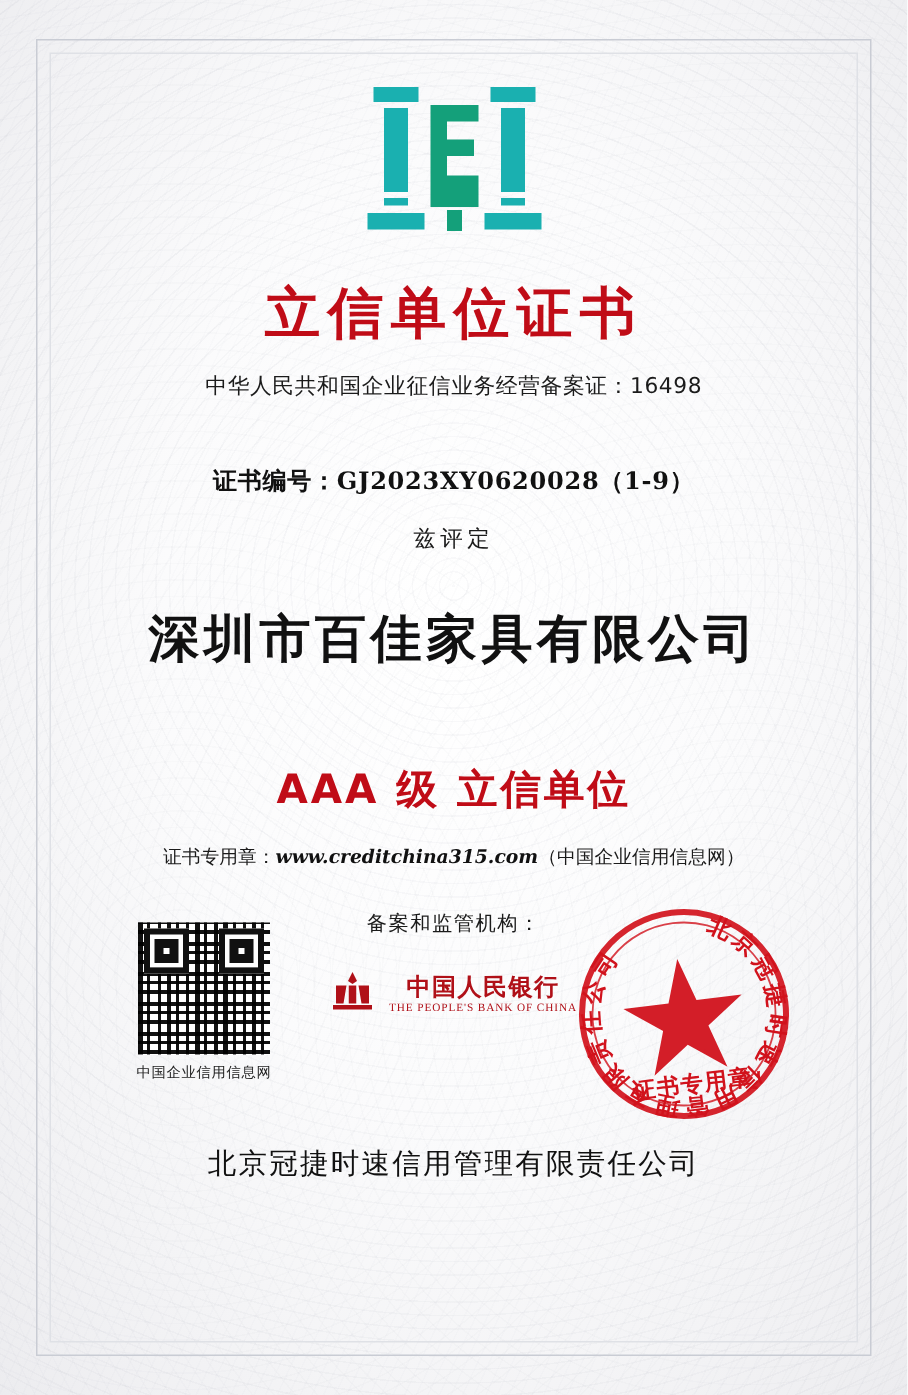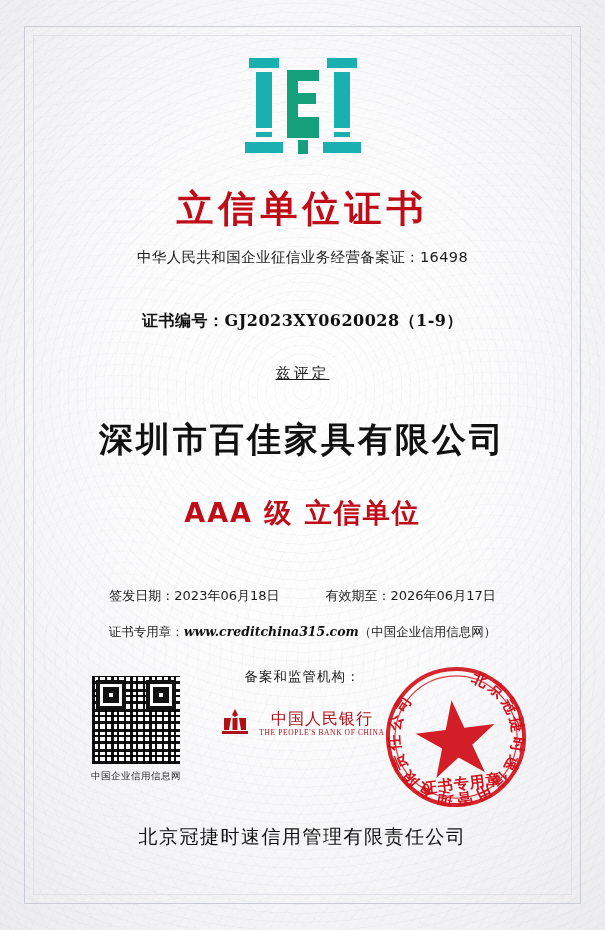--- a/index.html
+++ b/index.html
@@ -91,39 +91,38 @@
   .cert-no {
     margin-top: 44px;
     font-family: "DejaVu Serif", "Liberation Serif", serif;
     font-size: 16px;
     font-weight: bold;
     color: #111111;
     letter-spacing: 0.5px;
   }
 
   .hereby {
-    margin-top: 32px;
+    margin-top: 18px;
     font-family: "DejaVu Sans", "Liberation Sans", sans-serif;
     font-size: 15px;
     color: #1b1b1b;
     letter-spacing: 3px;
-    text-decoration: underline;
   }
 
   .company {
     margin-top: 34px;
     font-family: "DejaVu Sans", "Liberation Sans", sans-serif;
     font-size: 34px;
     font-weight: bold;
     color: #111111;
     letter-spacing: 3px;
   }
 
   .grade {
-    margin-top: 32px;
+    margin-top: 59px;
     font-family: "DejaVu Sans", "Liberation Sans", sans-serif;
     font-size: 27px;
     font-weight: bold;
     color: #c00c17;
     letter-spacing: 2px;
   }
 
   .dates {
     margin-top: 56px;
     display: flex;
@@ -207,21 +206,21 @@
   }
   .bank {
     margin-top: 20px;
     display: inline-flex;
     align-items: center;
     gap: 9px;
   }
   .bank-name-cn {
     font-family: "DejaVu Sans", "Liberation Sans", sans-serif;
     font-size: 16px;
-    font-weight: normal;
+    font-weight: bold;
     color: #b01018;
     letter-spacing: 1px;
     line-height: 1.15;
   }
   .bank-name-en {
     font-family: "Liberation Serif", serif;
     font-size: 7.5px;
     color: #b01018;
     letter-spacing: 0.6px;
   }
@@ -279,24 +278,20 @@
     <div class="subtitle">中华人民共和国企业征信业务经营备案证：16498</div>
 
     <div class="cert-no">证书编号：GJ2023XY0620028（1-9）</div>
 
     <div class="hereby">兹评定</div>
 
     <div class="company">深圳市百佳家具有限公司</div>
 
     <div class="grade">AAA 级 立信单位</div>
 
-    <div class="dates">
-      <span>签发日期：2023年06月18日</span>
-      <span>有效期至：2026年06月17日</span>
-    </div>
 
     <div class="publicity">
       <div>
         <span>证书专用章：</span><span class="url">www.creditchina315.com</span><span>（中国企业信用信息网）</span>
       </div>
     </div>
 
     <div class="bottom">
 
       <div class="qr-block">

